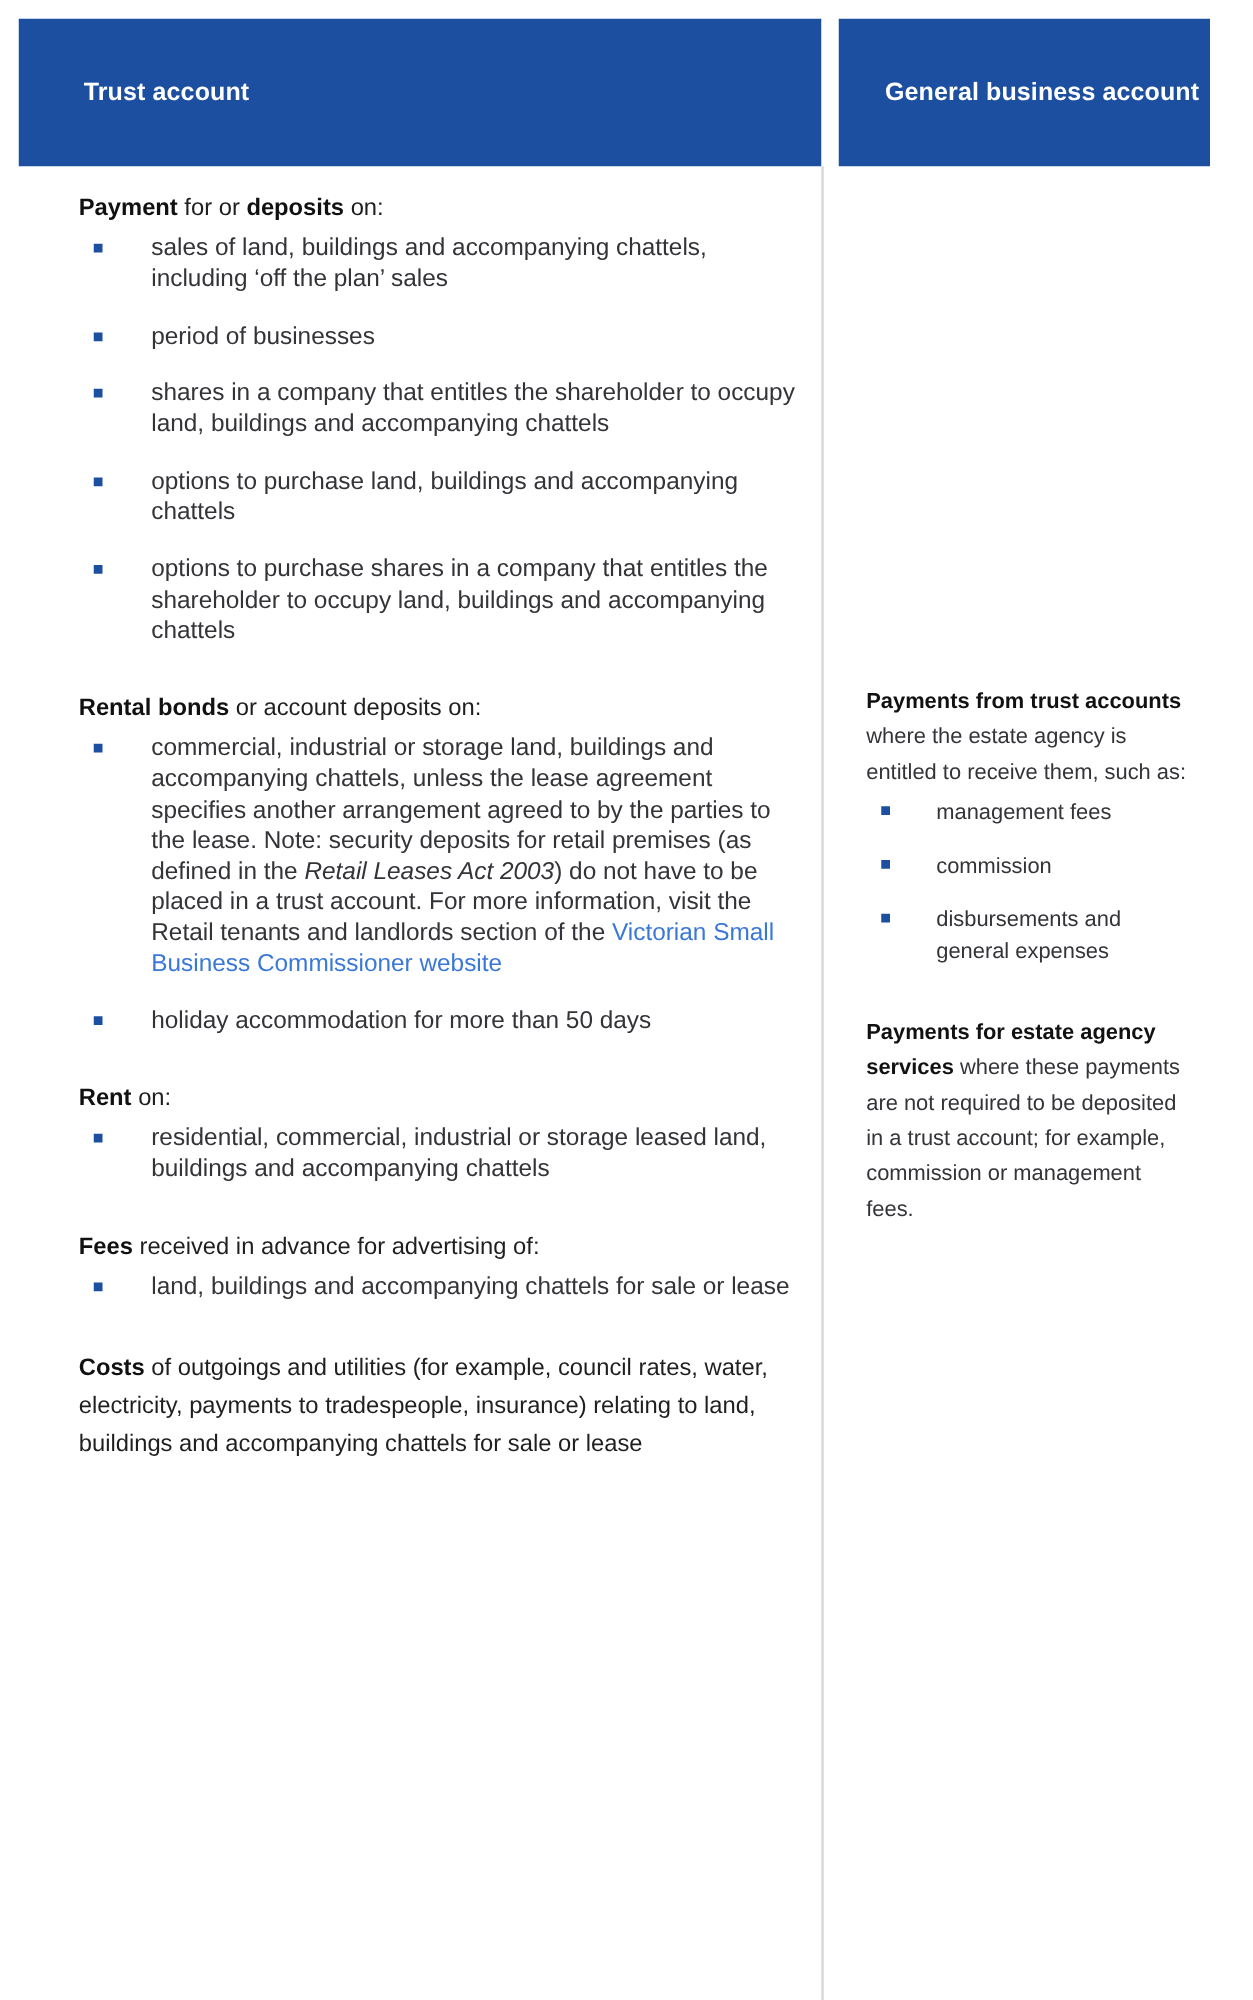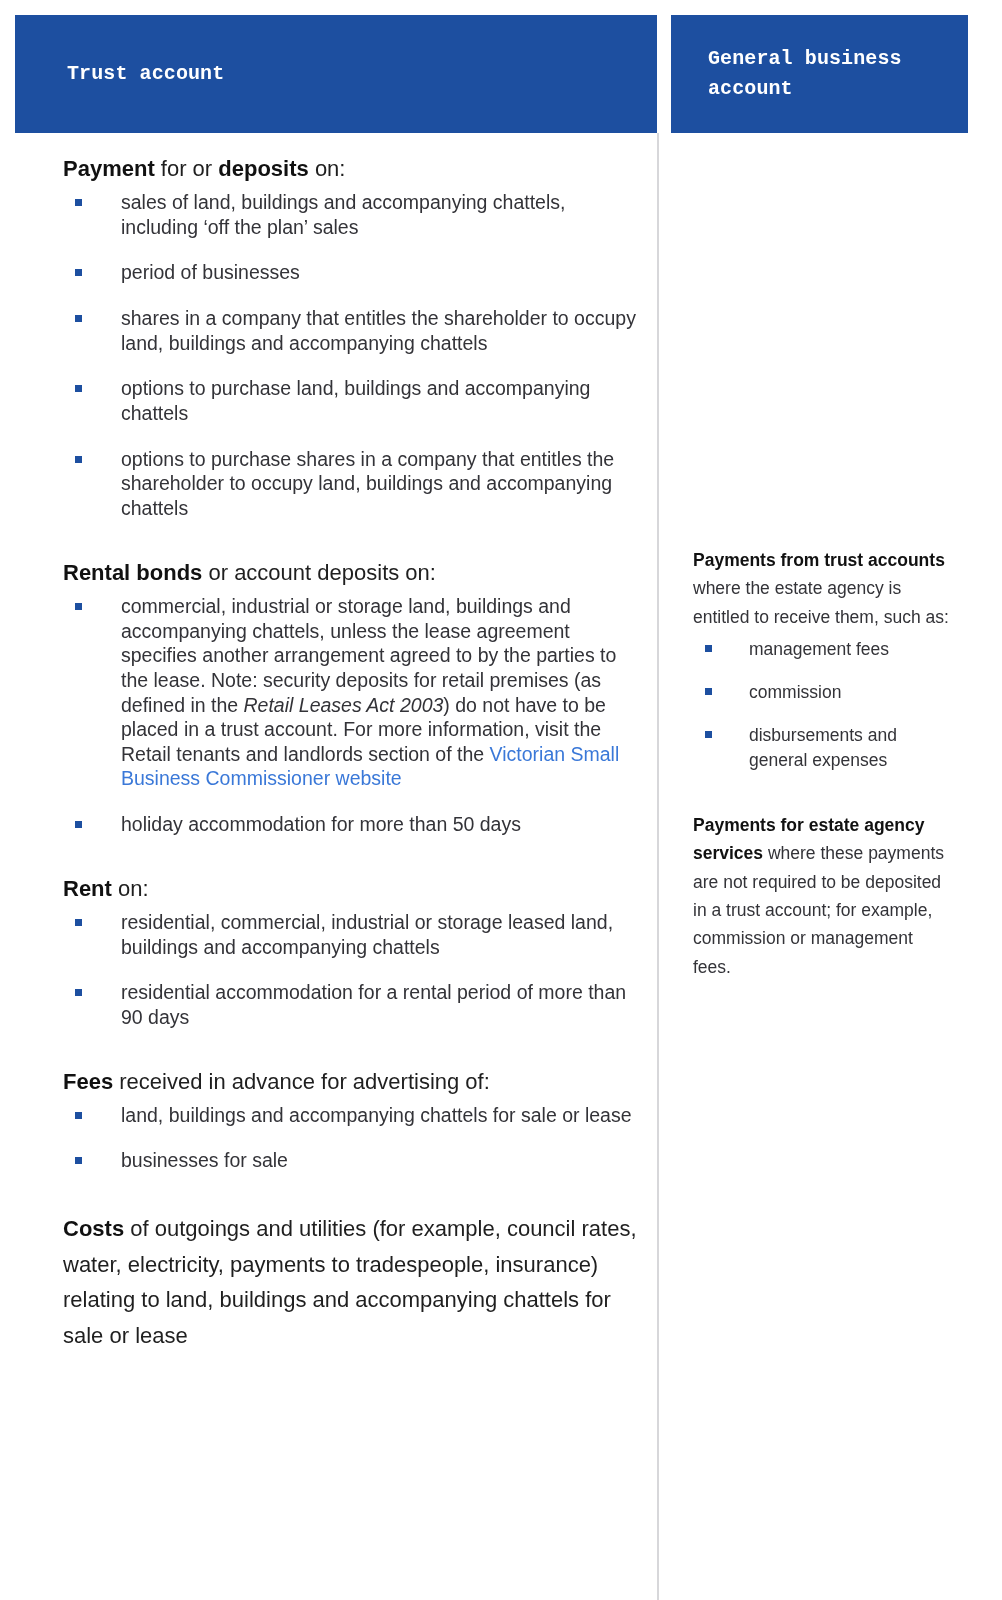--- a/index.html
+++ b/index.html
@@ -23,21 +23,20 @@
   }
 
   
   .header-band {
     position: absolute;
     left: 15px;
     top: 15px;
     width: 953px;
     height: 118px;
     display: flex;
-    font-family: Liberation Mono, monospace;
   }
   .header-cell {
     background: #1d4fa0;
     box-sizing: border-box;
     display: flex;
     align-items: center;
   }
   .header-cell.left {
     width: 642px;
     padding-left: 52px;
@@ -82,21 +81,21 @@
   }
   .col-right {
     position: absolute;
     left: 693px;
     top: 0;
     width: 262px;
   }
 
   
   .lead {
-    font-size: 22px;
+    font-size: 19px;
     line-height: 1.28;
     color: #1f1f1f;
     margin: 0;
   }
   .lead b {
     font-weight: bold;
     color: #111111;
   }
 
   ul.bullets {
@@ -192,29 +191,27 @@
       <ul class="bullets">
         <li><span>commercial, industrial or storage land, buildings and accompanying chattels, unless the lease agreement specifies another arrangement agreed to by the parties to the lease. Note: security deposits for retail premises (as defined in the </span><i>Retail Leases Act 2003</i><span>) do not have to be placed in a trust account. For more information, visit the Retail tenants and landlords section of the </span><a class="inline-link" href="#">Victorian Small Business Commissioner website</a></li>
         <li>holiday accommodation for more than 50 days</li>
       </ul>
 
       <div class="block-gap-lg"></div>
 
       <p class="lead"><b>Rent</b><span> on:</span></p>
       <ul class="bullets">
         <li>residential, commercial, industrial or storage leased land, buildings and accompanying chattels</li>
-        <li>residential accommodation for a rental period of more than 90 days</li>
       </ul>
 
       <div class="block-gap-lg"></div>
 
       <p class="lead"><b>Fees</b><span> received in advance for advertising of:</span></p>
       <ul class="bullets">
         <li>land, buildings and accompanying chattels for sale or lease</li>
-        <li>businesses for sale</li>
       </ul>
 
       <div class="block-gap-lg"></div>
 
       <p class="lead" style="line-height:1.62;"><b>Costs</b><span> of outgoings and utilities (for example, council rates, water, electricity, payments to tradespeople, insurance) relating to land, buildings and accompanying chattels for sale or lease</span></p>
 
     </div>
 
     <div class="col-right">
 

